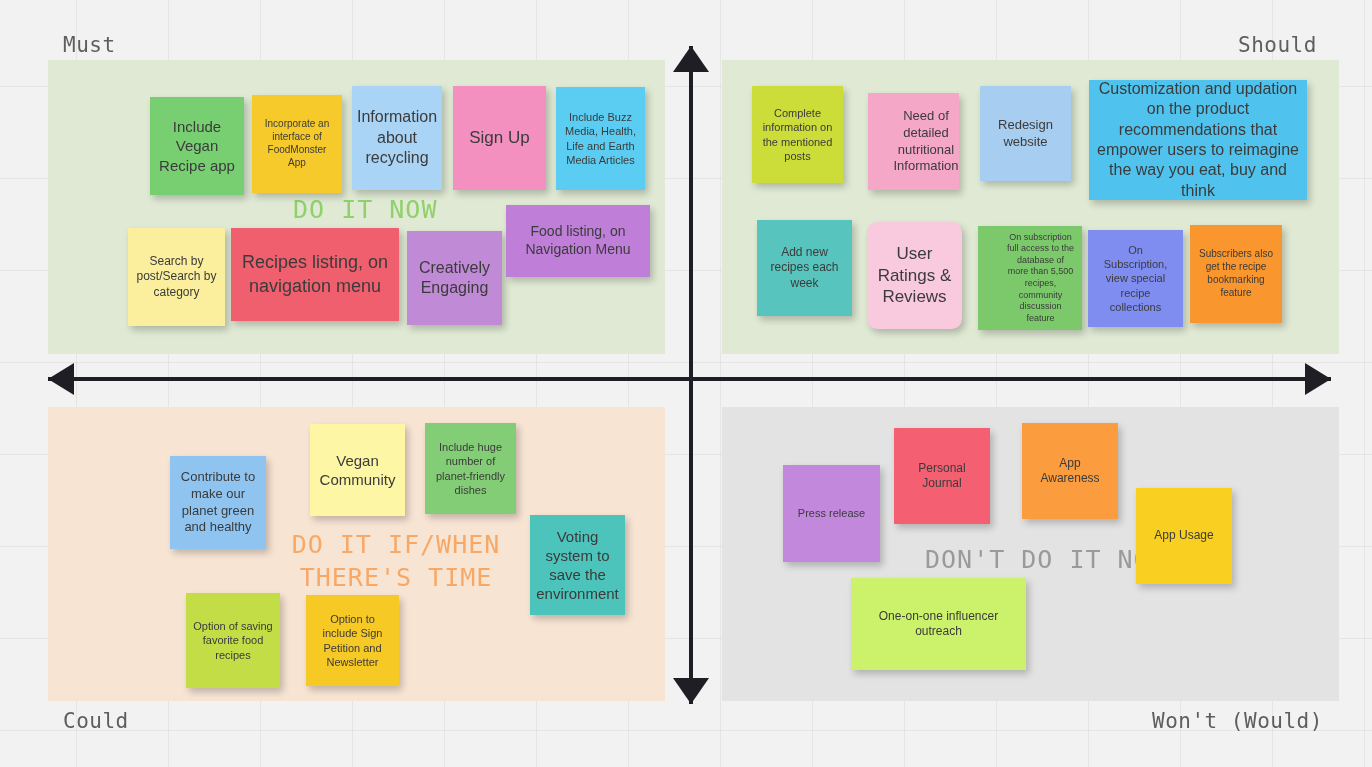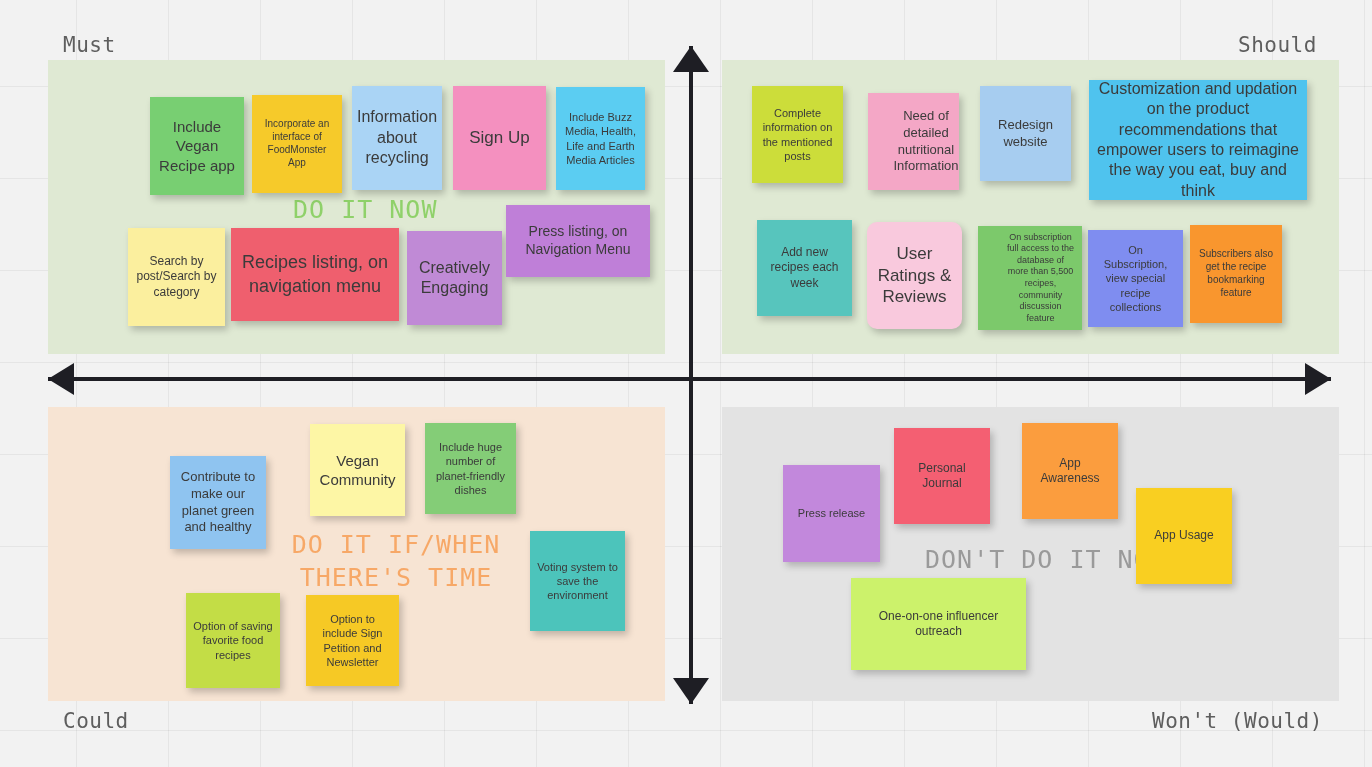--- a/index.html
+++ b/index.html
@@ -162,21 +162,21 @@
       <div class="note" style="left: 128px; top: 228px; width: 97px; height: 98px; background: rgb(251, 239, 158); font-size: 12px;">
         <span>Search by post/Search by category</span>
       </div>
       <div class="note" style="left: 231px; top: 228px; width: 168px; height: 93px; background: rgb(239, 95, 110); font-size: 18px;">
         <span>Recipes listing, on navigation menu</span>
       </div>
       <div class="note" style="left: 407px; top: 231px; width: 95px; height: 94px; background: rgb(192, 138, 214); font-size: 16px;">
         <span>Creatively Engaging</span>
       </div>
       <div class="note" style="left: 506px; top: 205px; width: 144px; height: 72px; background: rgb(191, 127, 216); font-size: 14px;">
-        <span>Press listing, on Navigation Menu</span>
+        <span>Food listing, on Navigation Menu</span>
       </div>
       <div class="note" style="left: 752px; top: 86px; width: 91px; height: 97px; background: rgb(204, 221, 58); font-size: 11px;">
         <span>Complete information on the mentioned posts</span>
       </div>
       <div class="note" style="left: 868px; top: 93px; width: 91px; height: 97px; background: rgb(244, 167, 198); font-size: 13px; padding-left: 32px;">
         <span>Need of detailed nutritional Information</span>
       </div>
       <div class="note" style="left: 980px; top: 86px; width: 91px; height: 95px; background: rgb(167, 205, 240); font-size: 13px;">
         <span>Redesign website</span>
       </div>
@@ -200,21 +200,21 @@
       </div>
       <div class="note" style="left: 170px; top: 456px; width: 96px; height: 93px; background: rgb(143, 196, 240); font-size: 13px;">
         <span>Contribute to make our planet green and healthy</span>
       </div>
       <div class="note" style="left: 310px; top: 424px; width: 95px; height: 92px; background: rgb(253, 246, 165); font-size: 15px;">
         <span>Vegan Community</span>
       </div>
       <div class="note" style="left: 425px; top: 423px; width: 91px; height: 91px; background: rgb(132, 205, 119); font-size: 11px;">
         <span>Include huge number of planet-friendly dishes</span>
       </div>
-      <div class="note" style="left: 530px; top: 515px; width: 95px; height: 100px; background: rgb(76, 196, 187); font-size: 11px; margin-top: 16px;">
+      <div class="note" style="left: 530px; top: 515px; width: 95px; height: 100px; background: rgb(76, 196, 187); font-size: 15px;">
         <span>Voting system to save the environment</span>
       </div>
       <div class="note" style="left: 186px; top: 593px; width: 94px; height: 95px; background: rgb(195, 221, 70); font-size: 11px;">
         <span>Option of saving favorite food recipes</span>
       </div>
       <div class="note" style="left: 306px; top: 595px; width: 93px; height: 91px; background: rgb(246, 201, 37); font-size: 11px;">
         <span>Option to include Sign Petition and Newsletter</span>
       </div>
       <div class="note" style="left: 783px; top: 465px; width: 97px; height: 97px; background: rgb(194, 136, 220); font-size: 11px;">
         <span>Press release</span>

